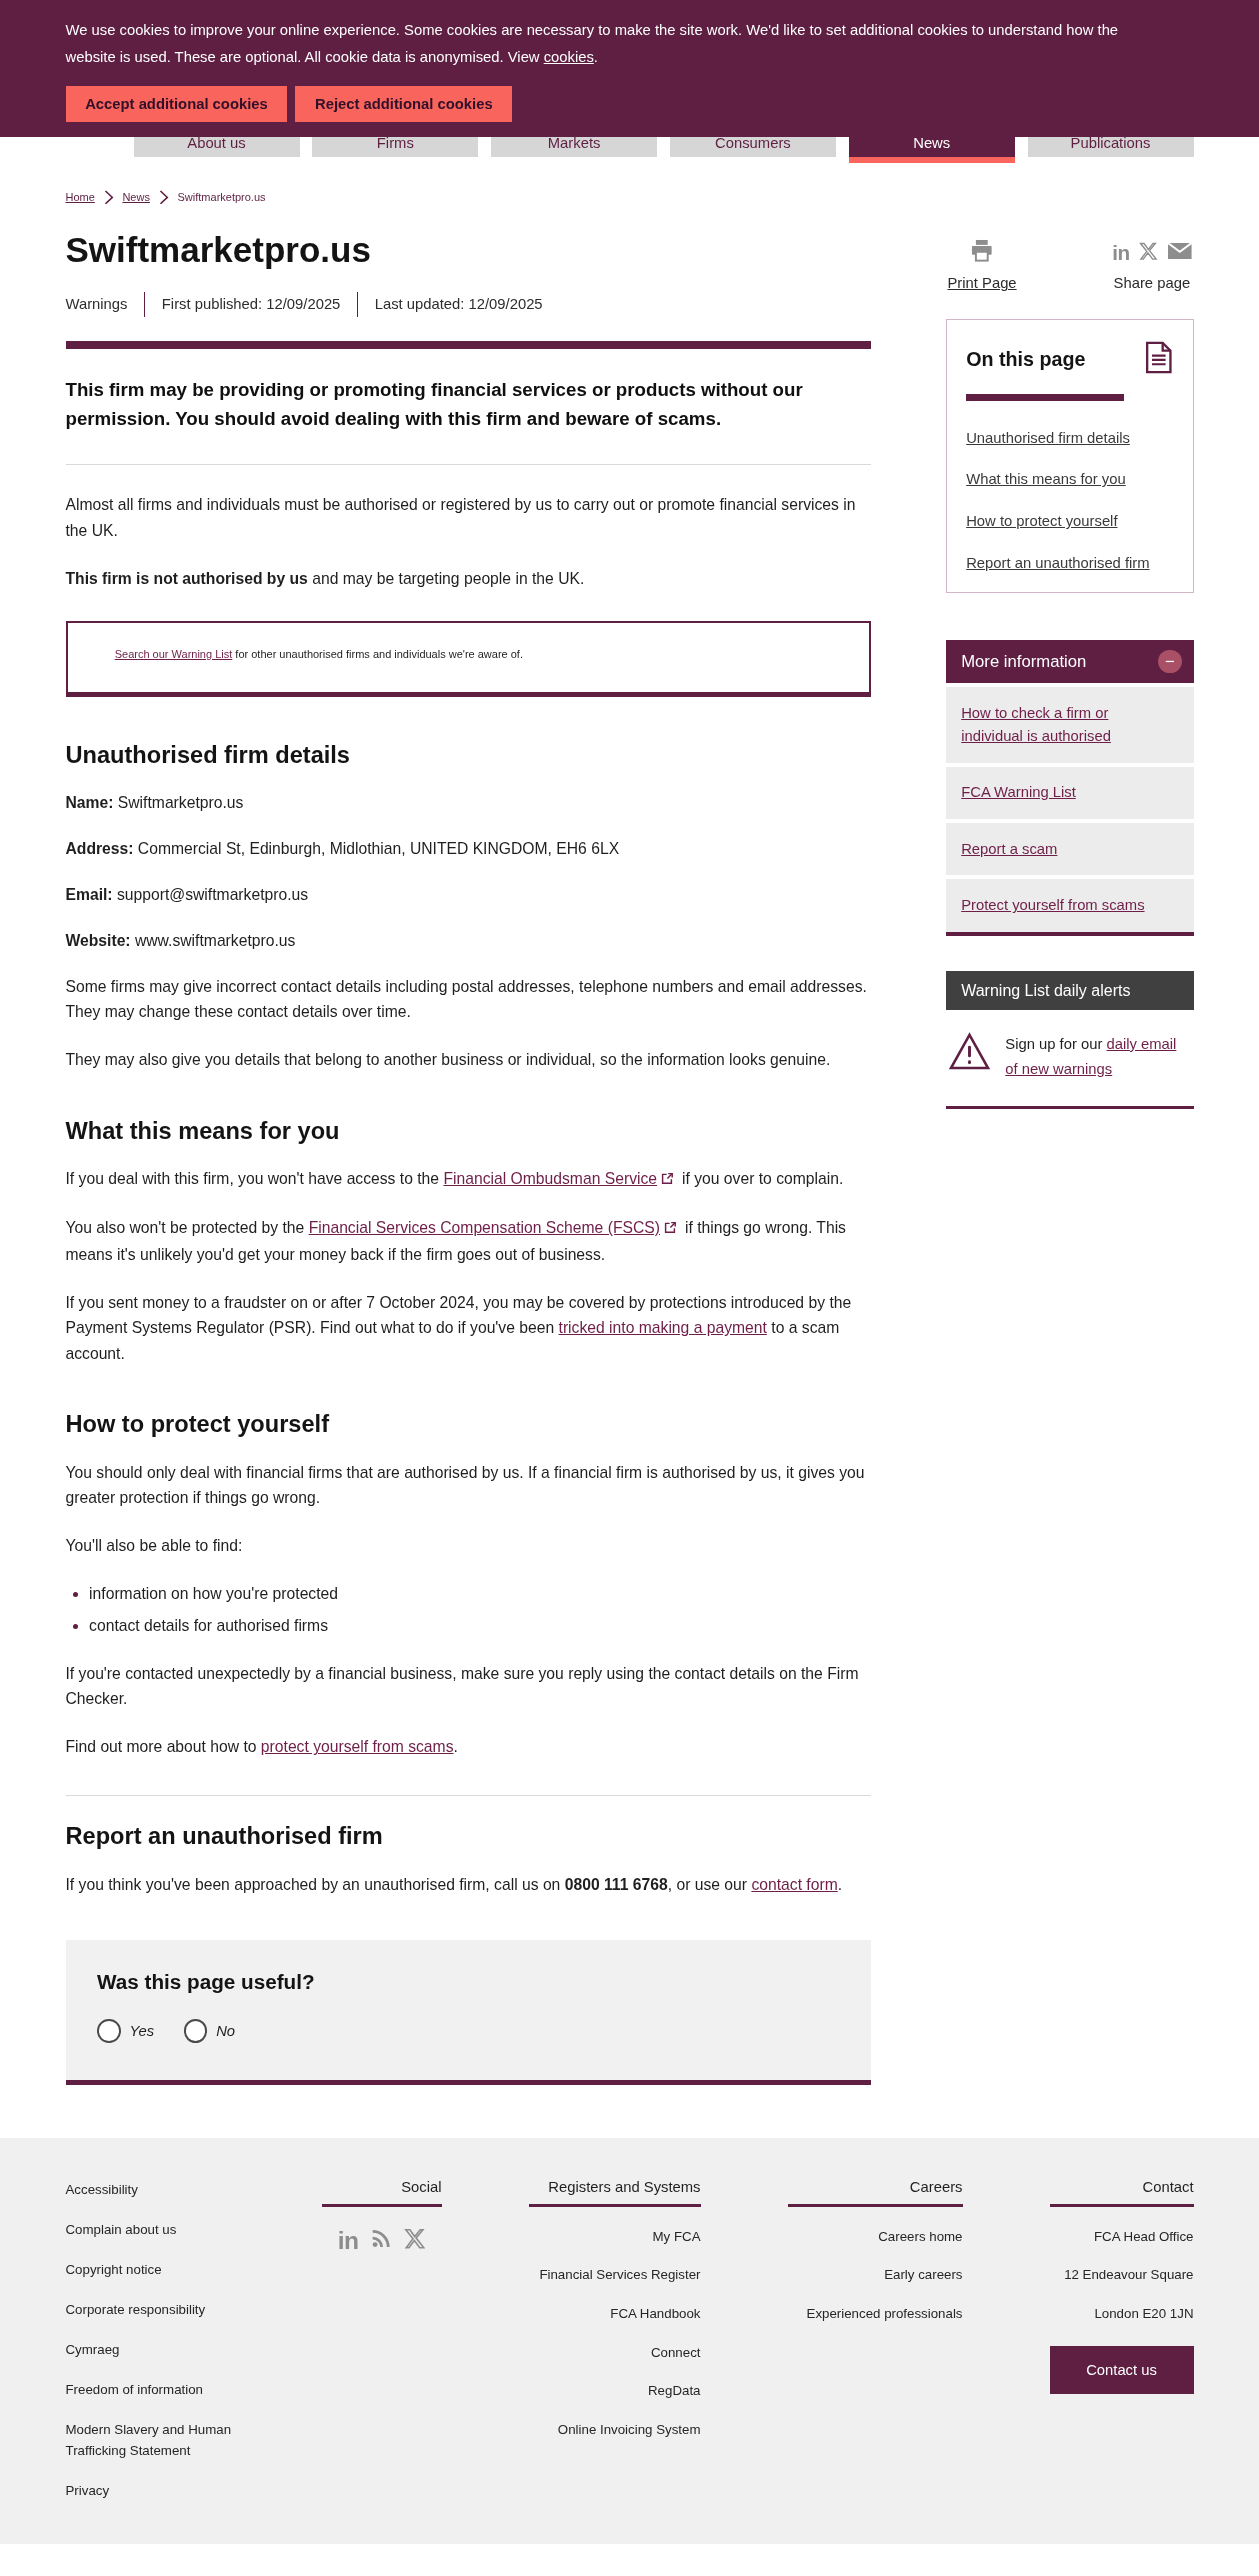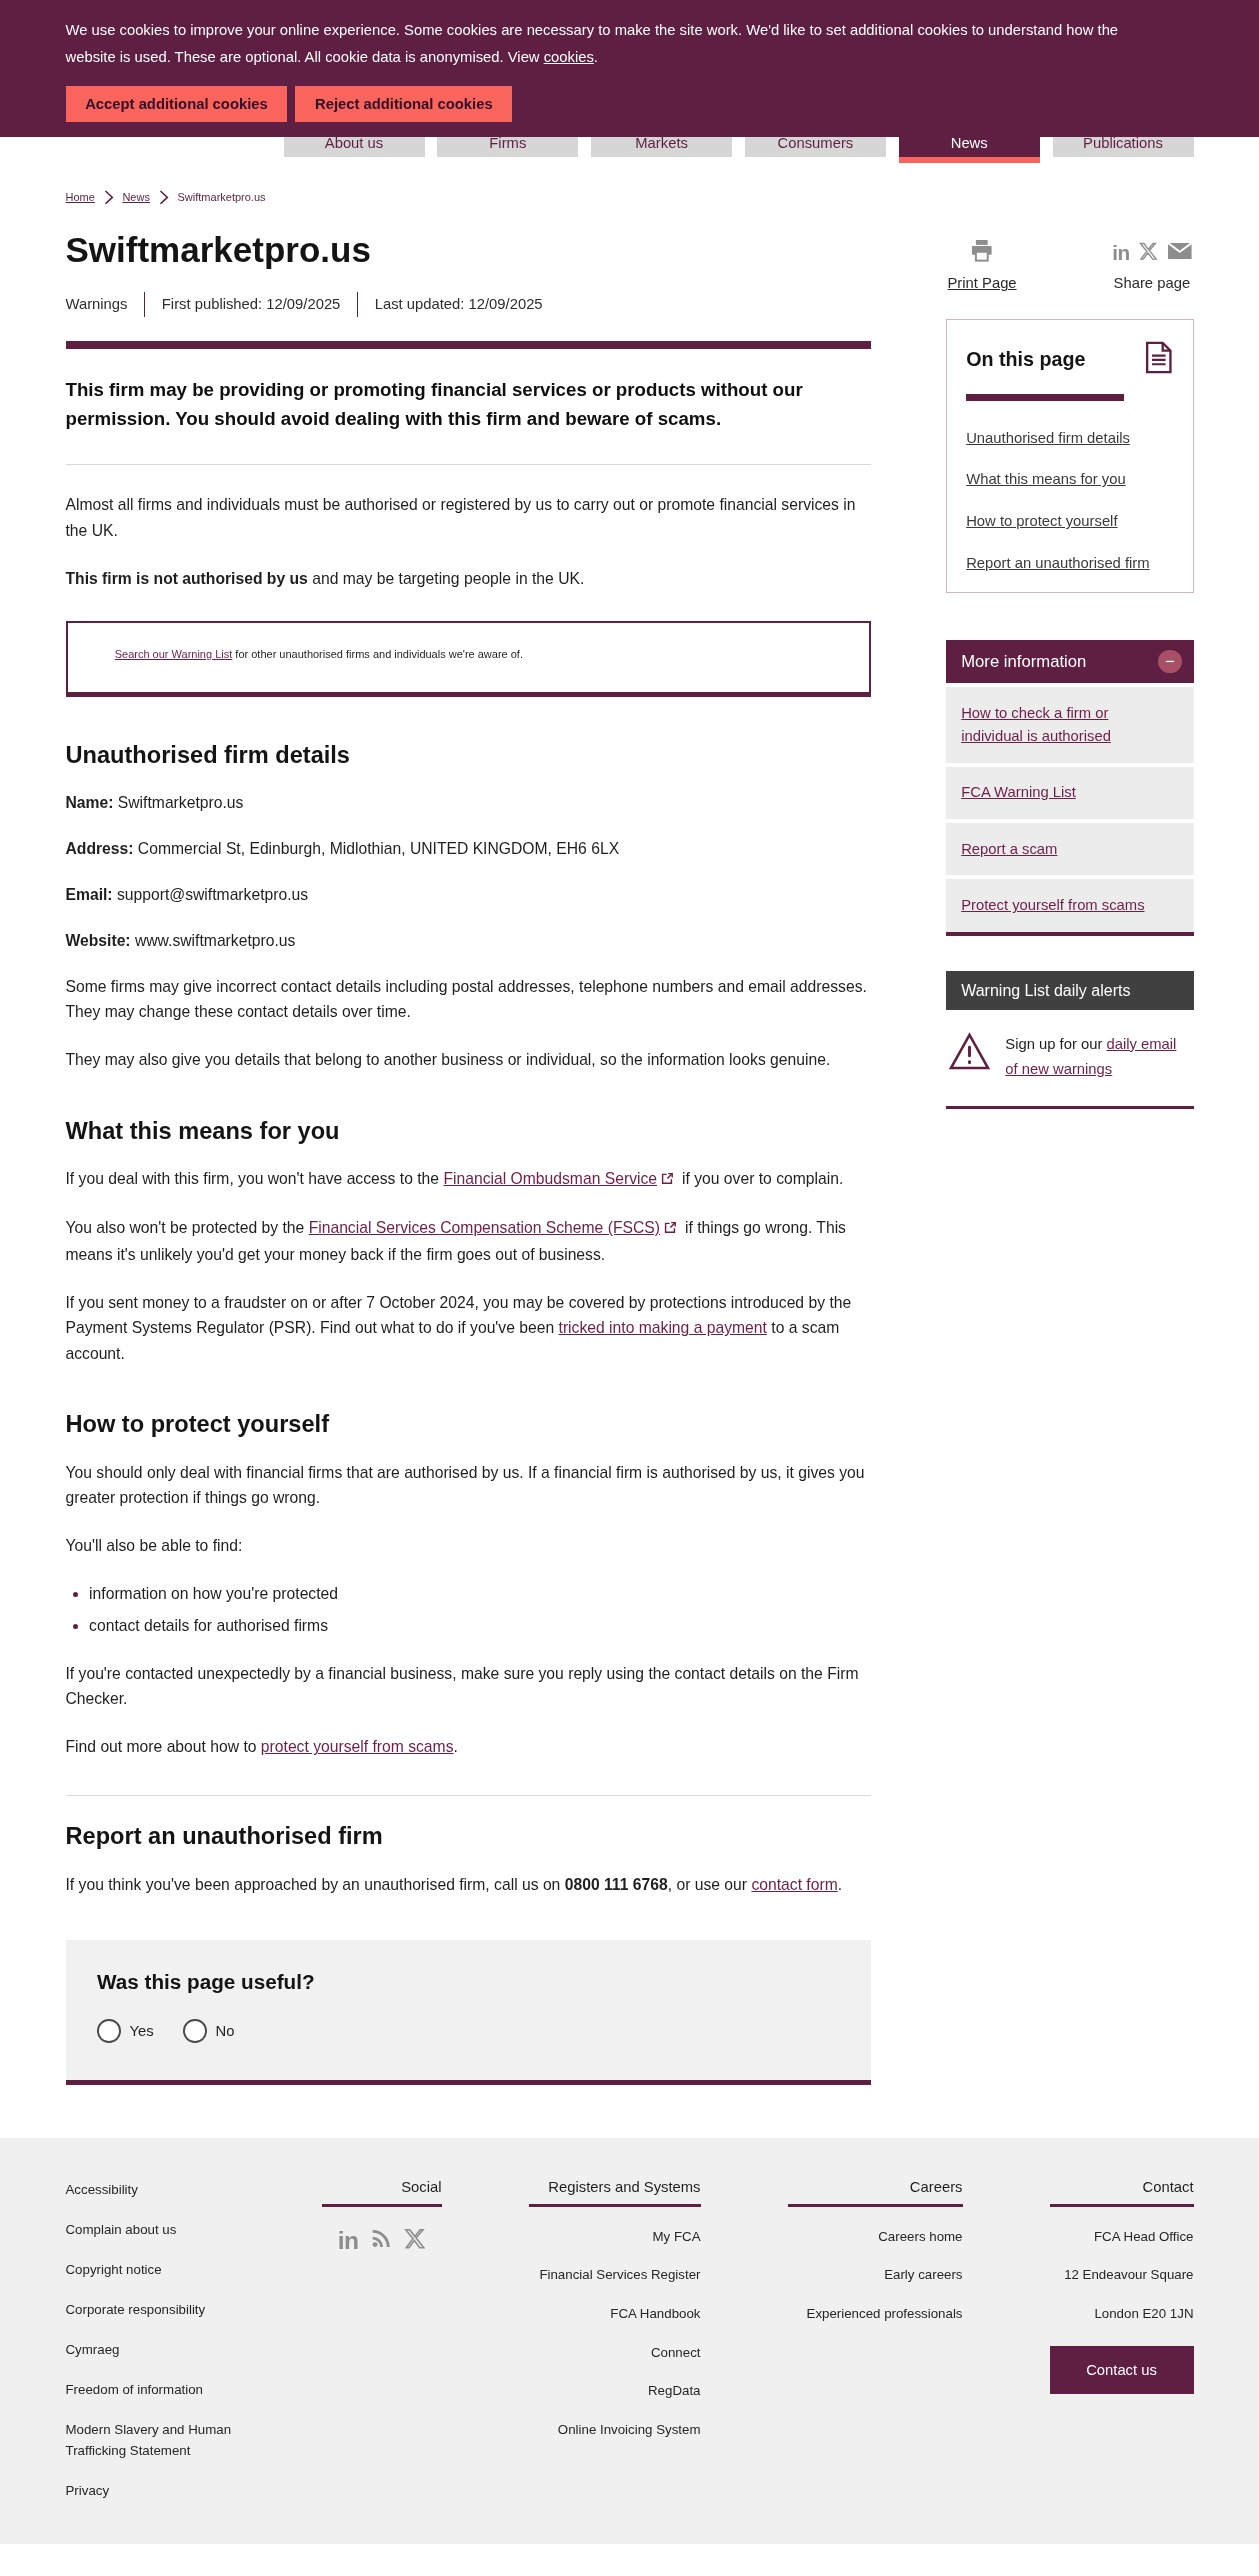--- a/index.html
+++ b/index.html
@@ -20,21 +20,21 @@
   .cookie-text a { color:#fff; }
   .cookie-buttons { margin-top:14.8px; display:flex; gap:7.9px; }
   .cookie-btn {
     background:#f9645c; color:#32102a; border:none;
     font-family:"Liberation Sans",sans-serif;
     font-size:14.8px; font-weight:700; padding:9.8px 19.7px; cursor:pointer;
   }
 
   
   .tabs-row { width:1128px; margin:0 auto; display:flex; justify-content:flex-end; gap:12.8px; }
-  .tab { width:141px; position:relative; }
+  .tab { width:166px; position:relative; }
   .tab-clip { height:19.7px; overflow:hidden; background:#d6d6d6; text-align:center; }
   .tab-clip span { display:block; font-size:14.8px; color:#5e1f42; line-height:29.5px; margin-top:-8.9px; }
   .tab.active .tab-clip { background:#5e1f42; }
   .tab.active .tab-clip span { color:#fff; }
   .tab-underline { height:5.9px; background:#f9645c; }
 
   
   .breadcrumb { margin-top:25.6px; font-size:11px; color:#5e1f42; display:flex; align-items:center; gap:8.9px; }
   .breadcrumb a { color:#5e1f42; }
   .crumb-sep { display:inline-flex; margin-top:1px; }
@@ -60,21 +60,21 @@
   .field { font-size:15.7px; line-height:1.6; margin:0 0 20.7px; }
   .field b { font-weight:700; }
   ul.bullets { margin:0 0 22.6px; padding-left:23.6px; }
   ul.bullets li { font-size:15.7px; line-height:1.6; margin-bottom:6.9px; }
   ul.bullets li::marker { color:#5e1f42; }
   .ext-icon { display:inline-block; vertical-align:-1px; margin:0 3.9px 0 3.9px; }
   .phone { font-weight:700; }
 
   .feedback { background:#f1f1f1; border-bottom:5.9px solid #5e1f42; padding:29.5px 31.5px 37px; margin-top:43px; }
   .feedback-q { font-size:20.7px; font-weight:700; margin:0 0 25.6px; color:#141414; }
-  .radio-row { display:flex; align-items:center; gap:29.5px; }
+  .radio-row { display:flex; align-items:center; gap:29.5px;font-style:italic; }
   .radio-opt { display:flex; align-items:center; gap:8.9px; font-size:14.8px; cursor:pointer; }
   .radio { width:23.6px; height:23.6px; border:2px solid #4a4a4a; border-radius:50%; background:#fff; }
 
   
   .print-share { display:flex; justify-content:space-between; padding:0 2px; margin-bottom:27.6px; }
   .ps-group { text-align:center; font-size:14.8px; }
   .ps-icons { display:flex; align-items:center; gap:9.8px; justify-content:center; height:29.5px; }
   .ps-label { display:block; margin-top:7.9px; color:#2b2b2b; }
   .ps-label.link { text-decoration:underline; }
   .in-glyph { color:#8d8d8d; font-weight:700; font-size:20.7px; letter-spacing:-0.5px; }

